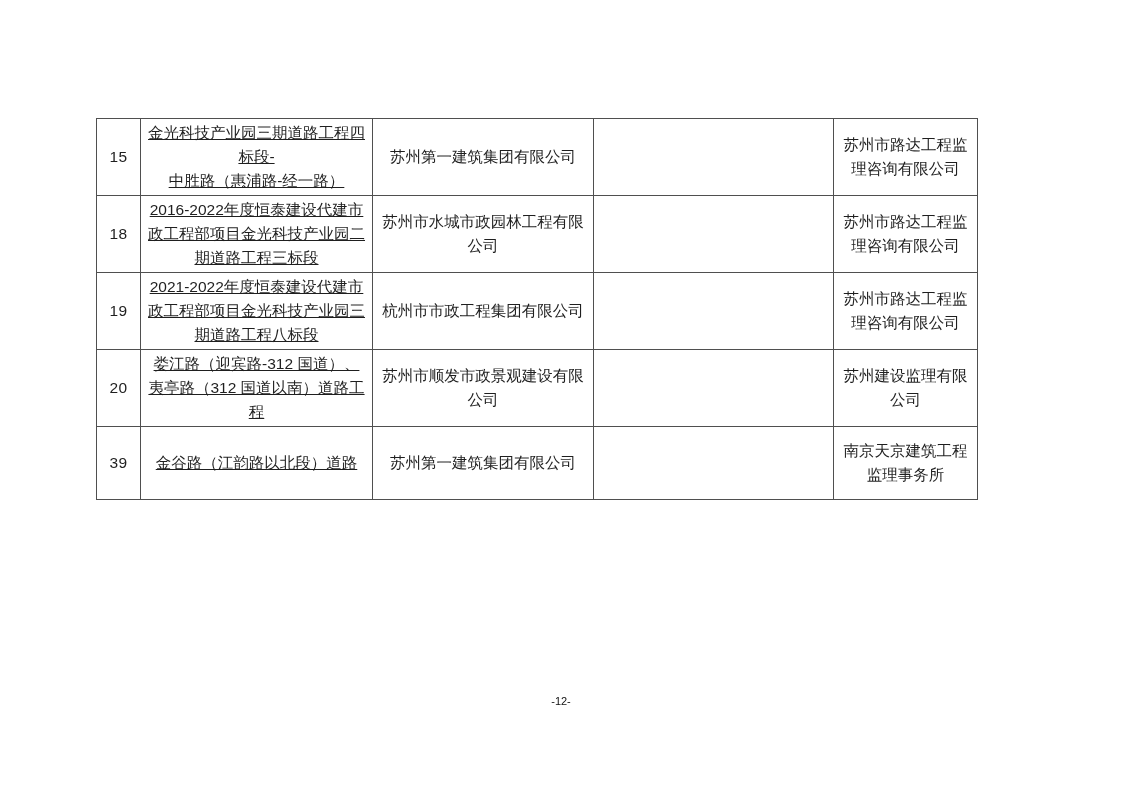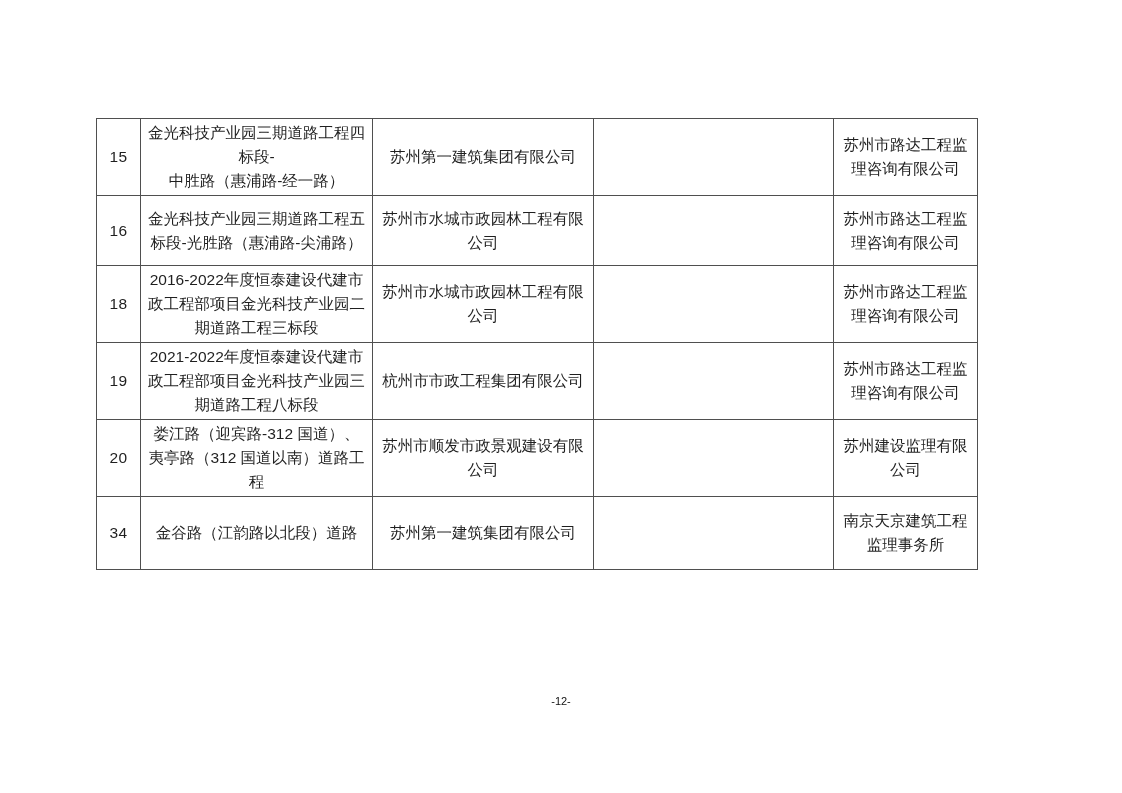--- a/index.html
+++ b/index.html
@@ -49,20 +49,21 @@
   tr.r6 { height: 73px; }
 
   td.cell-no {
     font-family: "Liberation Sans", sans-serif;
     font-size: 19px;
     font-weight: 500;
     letter-spacing: 0.5px;
   }
   td.cell-project {
     white-space: pre-line;
+    text-decoration: underline;
   }
   .page-number {
     position: absolute;
     top: 695px;
     left: 0;
     width: 100%;
     text-align: center;
     font-family: "Liberation Sans", sans-serif;
     font-size: 11px;
     color: #111111;
@@ -83,27 +84,20 @@
     </colgroup>
     <tbody>
       <tr class="r0">
         <td class="cell-no">15</td>
         <td class="cell-project">金光科技产业园三期道路工程四标段-
 中胜路（惠浦路-经一路）</td>
         <td class="cell-contractor">苏州第一建筑集团有限公司</td>
         <td class="cell-blank"></td>
         <td class="cell-supervisor">苏州市路达工程监理咨询有限公司</td>
       </tr>
-      <tr class="r1">
-        <td class="cell-no">16</td>
-        <td class="cell-project">金光科技产业园三期道路工程五标段-光胜路（惠浦路-尖浦路）</td>
-        <td class="cell-contractor">苏州市水城市政园林工程有限公司</td>
-        <td class="cell-blank"></td>
-        <td class="cell-supervisor">苏州市路达工程监理咨询有限公司</td>
-      </tr>
       <tr class="r3">
         <td class="cell-no">18</td>
         <td class="cell-project">2016-2022年度恒泰建设代建市政工程部项目金光科技产业园二期道路工程三标段</td>
         <td class="cell-contractor">苏州市水城市政园林工程有限公司</td>
         <td class="cell-blank"></td>
         <td class="cell-supervisor">苏州市路达工程监理咨询有限公司</td>
       </tr>
       <tr class="r4">
         <td class="cell-no">19</td>
         <td class="cell-project">2021-2022年度恒泰建设代建市政工程部项目金光科技产业园三期道路工程八标段</td>
@@ -112,21 +106,21 @@
         <td class="cell-supervisor">苏州市路达工程监理咨询有限公司</td>
       </tr>
       <tr class="r5">
         <td class="cell-no">20</td>
         <td class="cell-project">娄江路（迎宾路-312 国道）、夷亭路（312 国道以南）道路工程</td>
         <td class="cell-contractor">苏州市顺发市政景观建设有限公司</td>
         <td class="cell-blank"></td>
         <td class="cell-supervisor">苏州建设监理有限公司</td>
       </tr>
       <tr class="r6">
-        <td class="cell-no">34</td>
+        <td class="cell-no">39</td>
         <td class="cell-project">金谷路（江韵路以北段）道路</td>
         <td class="cell-contractor">苏州第一建筑集团有限公司</td>
         <td class="cell-blank"></td>
         <td class="cell-supervisor">南京天京建筑工程监理事务所</td>
       </tr>
     </tbody>
   </table>
 
   <div class="page-number">-12-</div>
 

